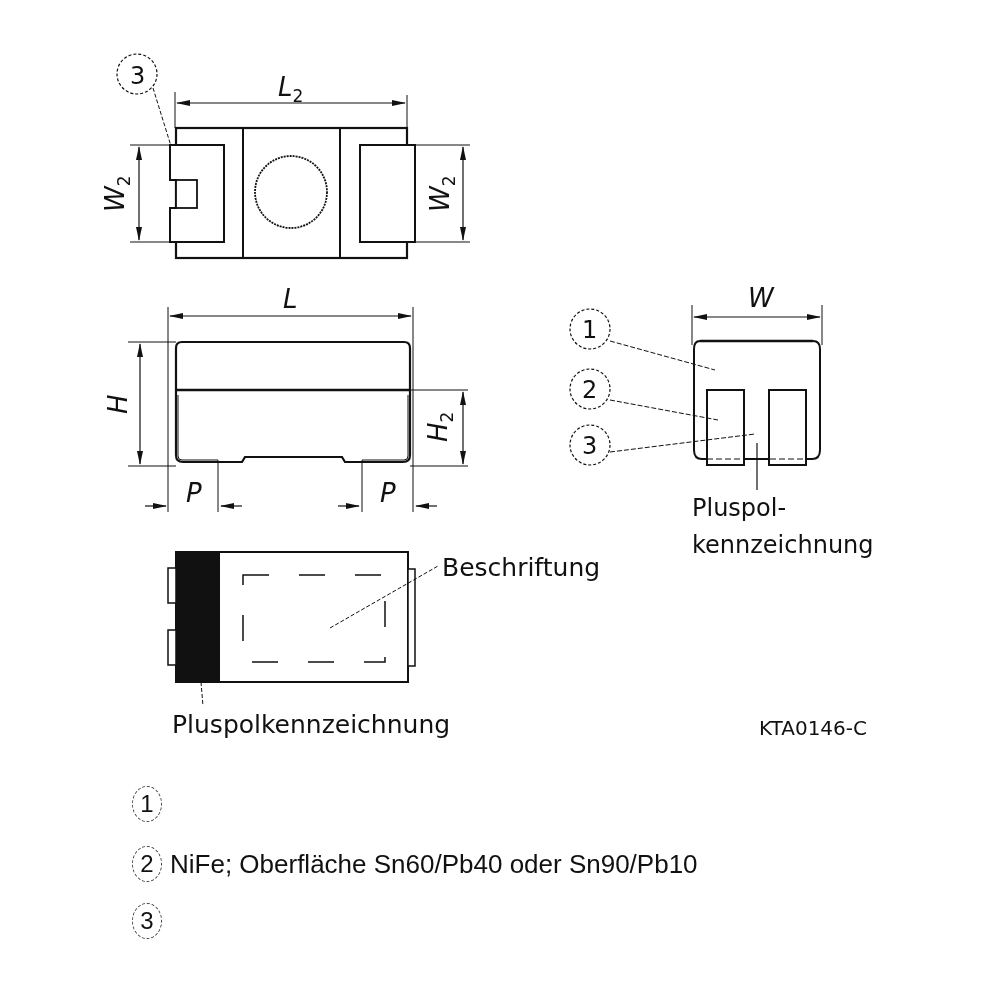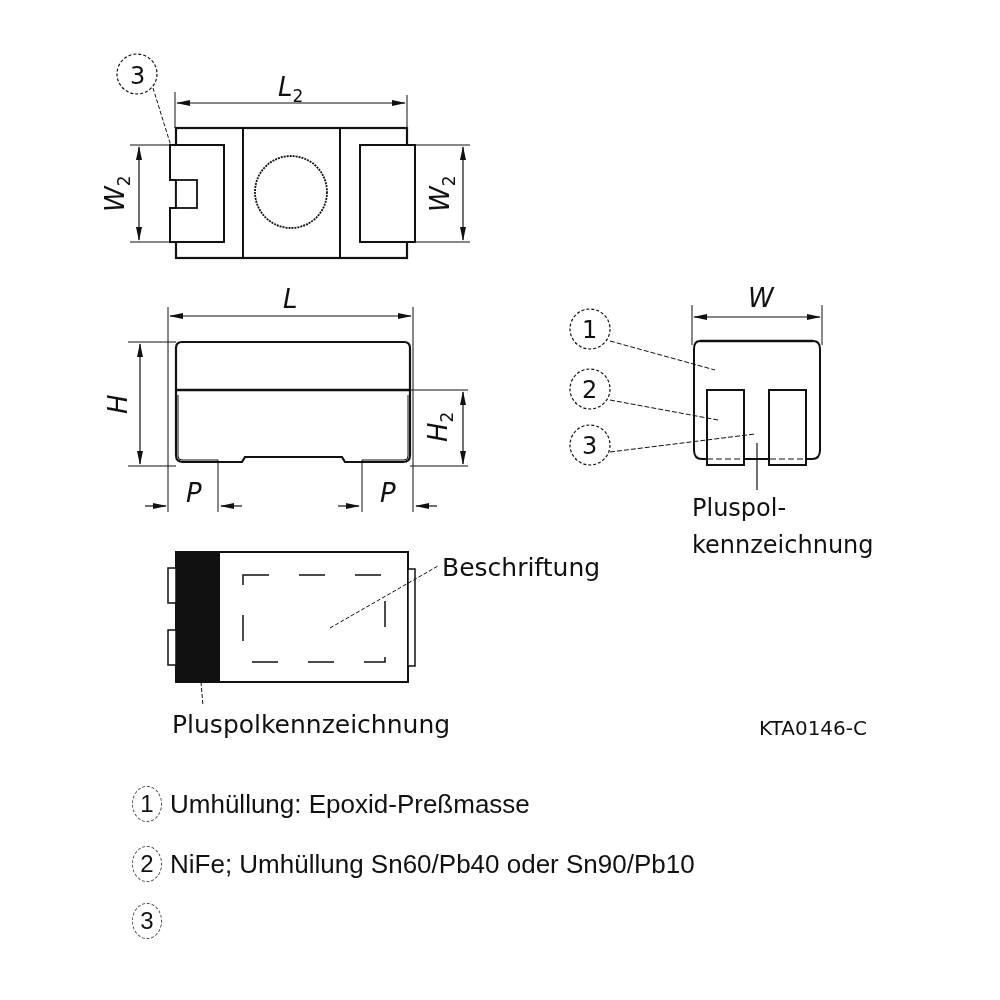--- a/index.html
+++ b/index.html
@@ -127,21 +127,20 @@
     <line x1="330" y1="628" x2="438" y2="566" stroke-width="1" stroke-dasharray="4,2"></line>
     <line x1="201" y1="682" x2="203" y2="706" stroke-width="1" stroke-dasharray="4,2"></line>
   </g>
   <text class="lbl" x="442" y="576" font-size="25">Beschriftung</text>
   <text class="lbl" x="172" y="733" font-size="25">Pluspolkennzeichnung</text>
   <text class="lbl" x="759" y="735" font-size="20">KTA0146-C</text>
 </svg>
 
 <div class="legend" style="top:786px;">
   <span class="num">1</span>
-  <span>Umhüllung: Epoxid-Preßmasse</span>
 </div>
 <div class="legend" style="top:846px;">
   <span class="num">2</span>
-  <span>NiFe; Umhüllung Sn60/Pb40 oder Sn90/Pb10</span>
+  <span>NiFe; Oberfläche Sn60/Pb40 oder Sn90/Pb10</span>
 </div>
 <div class="legend" style="top:903px;">
   <span class="num">3</span>
 </div>
 
 </body></html>

